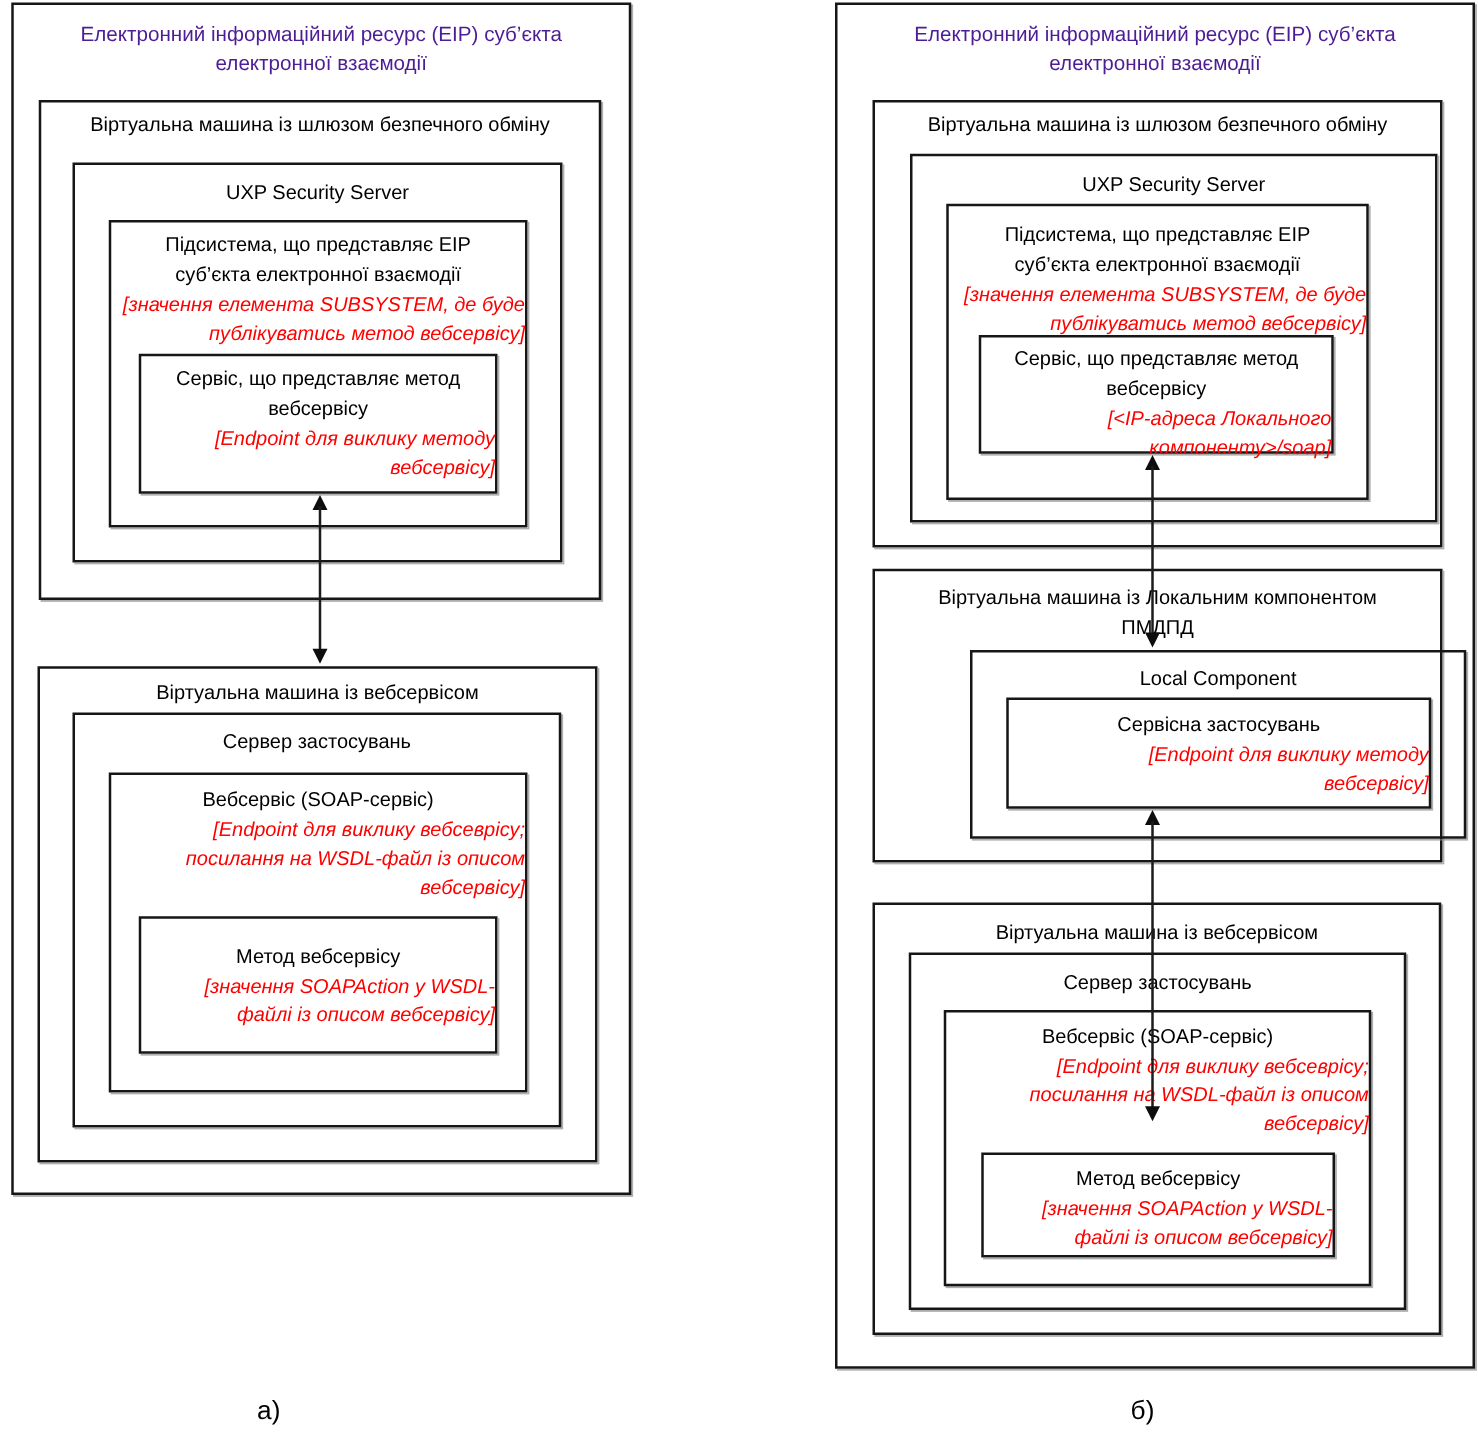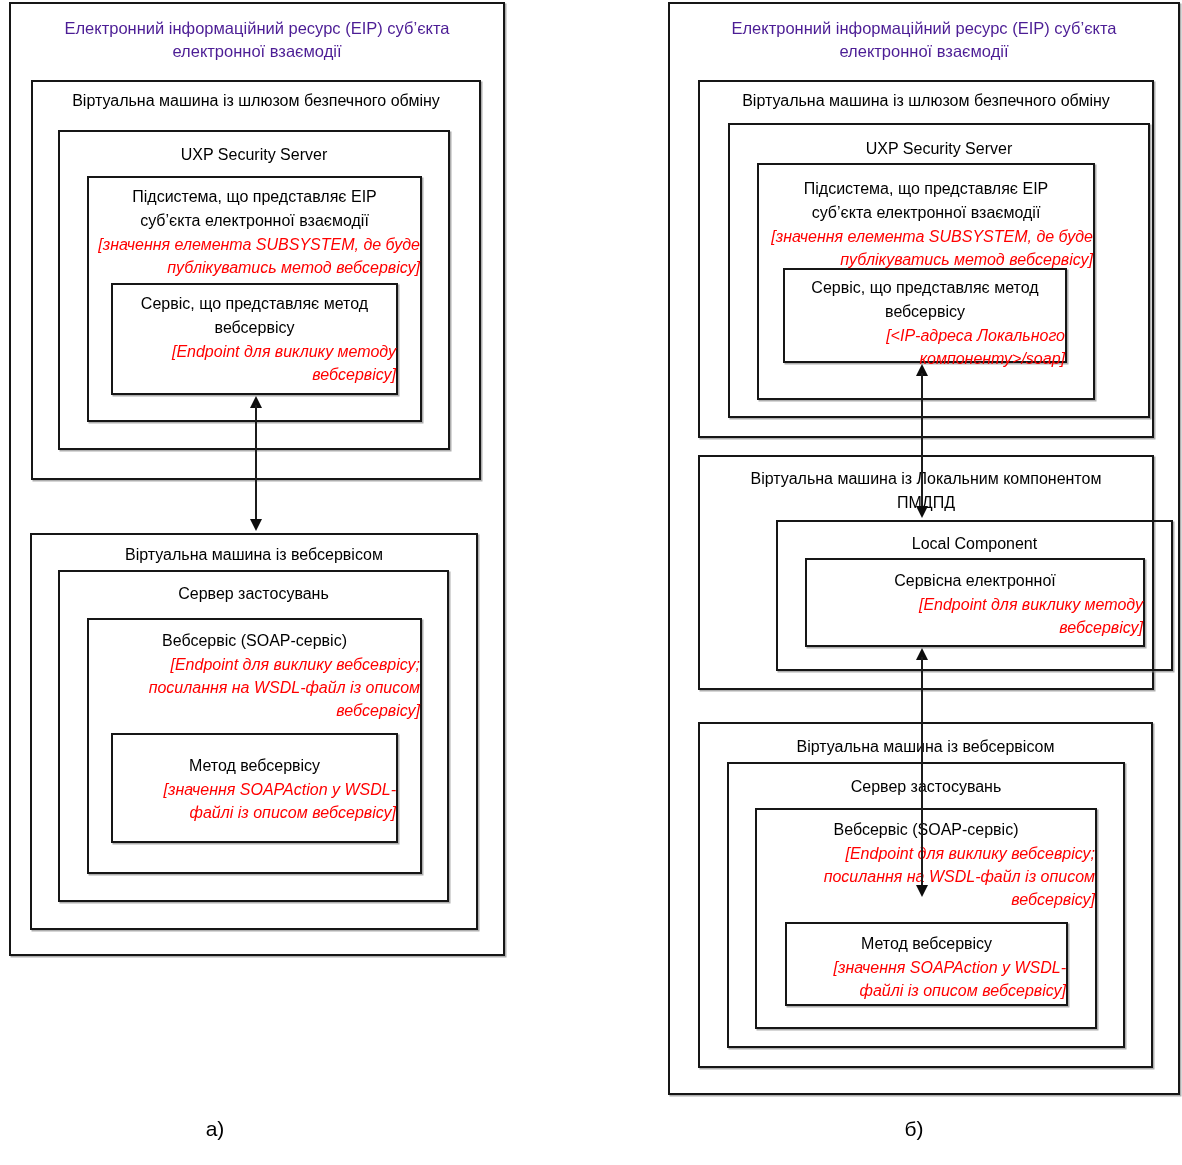--- a/index.html
+++ b/index.html
@@ -155,21 +155,21 @@
     </div>
 
     <div class="box" style="left:28px; top:451px; width:456px; height:235px;">
       <div class="bt" style="padding-top:10px;">Віртуальна машина із Локальним компонентом
 ПМДПД</div>
 
       <div class="box" style="left:28px; top:63px; width:397px; height:151px;margin-left:48px;">
         <div class="bt" style="padding-top:10px;">Local Component</div>
 
         <div class="box" style="left:27px; top:36px; width:340px; height:89px;">
-          <div class="bt" style="padding-top:9px;">Сервісна електронної</div>
+          <div class="bt" style="padding-top:9px;">Сервісна застосувань</div>
           <div class="note">[Endpoint для виклику методу
 вебсервісу]</div>
         </div>
       </div>
     </div>
 
     <div class="box" style="left:28px; top:718px; width:455px; height:346px;">
       <div class="bt" style="padding-top:11px;">Віртуальна машина із вебсервісом</div>
 
       <div class="box" style="left:27px; top:38px; width:398px; height:286px;">

